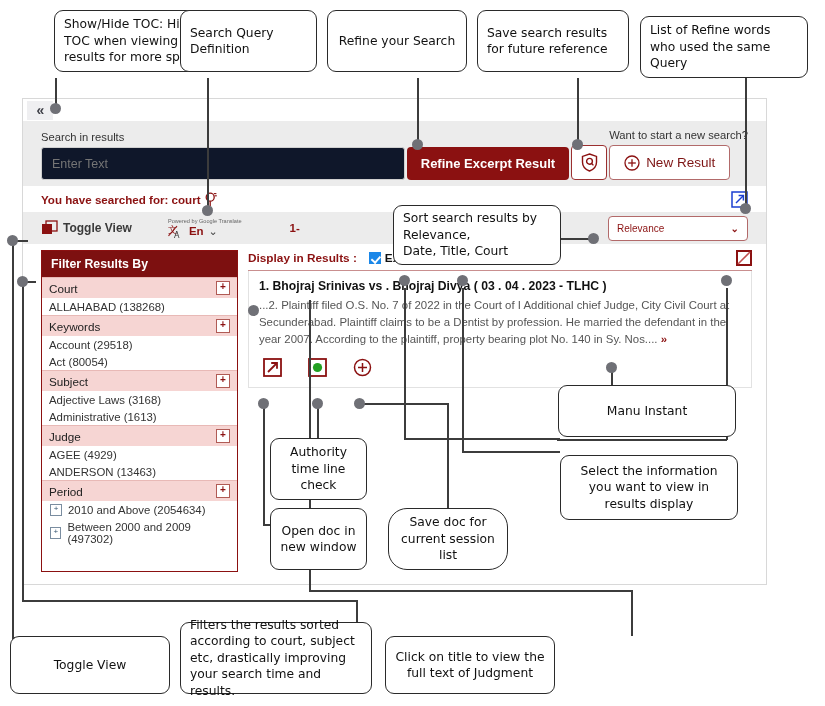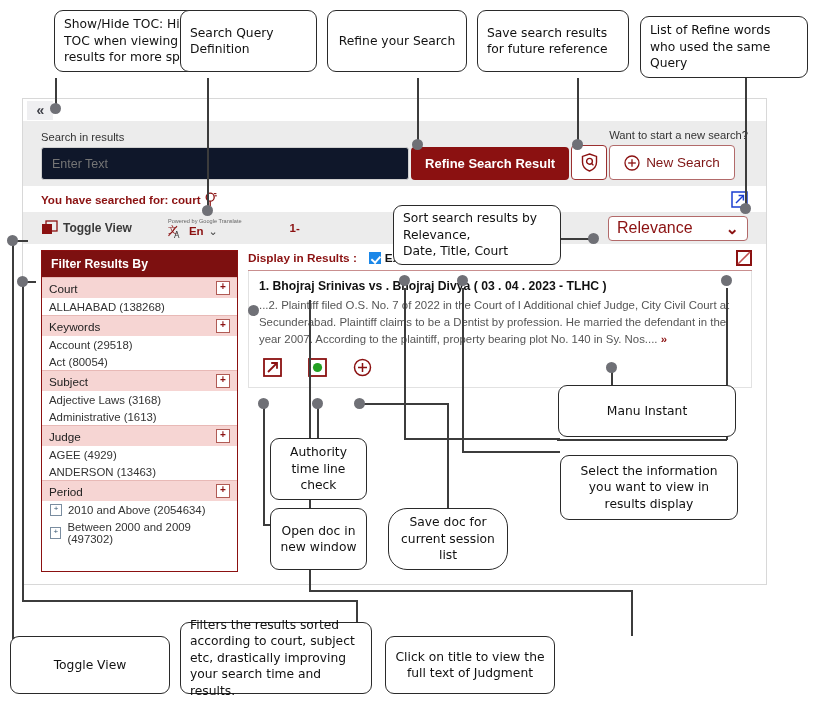--- a/index.html
+++ b/index.html
@@ -96,21 +96,21 @@
   .toggle-view{display:flex;align-items:center;gap:5px;cursor:pointer;}
   .tv-label{font-size:12px;font-weight:bold;color:#3a3a3a;}
   .gtrans{display:flex;flex-direction:column;justify-content:center;margin-left:22px;}
   .gt-powered{font-size:5.6px;color:#666;line-height:6px;white-space:nowrap;}
   .gt-row{display:flex;align-items:center;gap:5px;}
   .gt-en{font-size:11.5px;color:#8b1111;font-weight:bold;}
   .gt-caret{font-size:11px;color:#444;}
   .count{font-size:11.5px;color:#8b1111;font-weight:bold;margin-left:34px;}
   .sortsel{
     margin-left:auto;width:140px;height:25px;border:1px solid #b26a6a;
-    border-radius:4px;background:#fff;color:#8b1111;font-size:16px;
+    border-radius:4px;background:#fff;color:#8b1111;font-size:10px;
     display:flex;align-items:center;justify-content:space-between;
     padding:0 8px;box-sizing:border-box;cursor:pointer;
   }
   #body-area{display:flex;background:#fff;height:100%;}
 
   
   #sidebar{
     width:197px;margin:6px 0 0 18px;border:1px solid #8b1111;
     box-sizing:border-box;height:322px;overflow:hidden;background:#fff;
   }
@@ -162,41 +162,41 @@
   <div id="collapse-bar">
     <div class="collapse-btn">«</div>
   </div>
 
   <div id="search-panel">
     <div class="srow">
       <div class="sfield">
         <div class="slabel">Search in results</div>
         <input class="sinput" type="text" placeholder="Enter Text" style="">
       </div>
-      <button class="btn-refine">Refine Search Result</button>
+      <button class="btn-refine">Refine Excerpt Result</button>
       <div class="btn-shield">
         <span>
           <svg width="17" height="19" viewBox="0 0 17 19">
             <path d="M8.5 1 L15.5 3.4 V9.2 C15.5 13.4 12.5 16.4 8.5 18 C4.5 16.4 1.5 13.4 1.5 9.2 V3.4 Z" fill="none" stroke="#8b1111" stroke-width="1.4"></path>
             <circle cx="8.5" cy="8.3" r="2.9" fill="none" stroke="#8b1111" stroke-width="1.4"></circle>
             <line x1="10.6" y1="10.4" x2="12.4" y2="12.4" stroke="#8b1111" stroke-width="1.4"></line>
           </svg>
         </span>
       </div>
       <div class="newsearch-wrap">
         <div class="ns-label">Want to start a new search?</div>
         <div class="btn-new">
           <span>
             <svg width="16" height="16" viewBox="0 0 16 16">
               <circle cx="8" cy="8" r="7" fill="none" stroke="#8b1111" stroke-width="1.3"></circle>
               <line x1="8" y1="4.2" x2="8" y2="11.8" stroke="#8b1111" stroke-width="1.3"></line>
               <line x1="4.2" y1="8" x2="11.8" y2="8" stroke="#8b1111" stroke-width="1.3"></line>
             </svg>
           </span>
-          <span>New Search</span>
+          <span>New Result</span>
         </div>
       </div>
     </div>
   </div>
 
   <div id="searched-row">
     <div style="display:flex;align-items:center;gap:4px;">
       <span class="searched-txt">You have searched for: court</span>
       <span>
         <svg width="13" height="15" viewBox="0 0 13 15">

